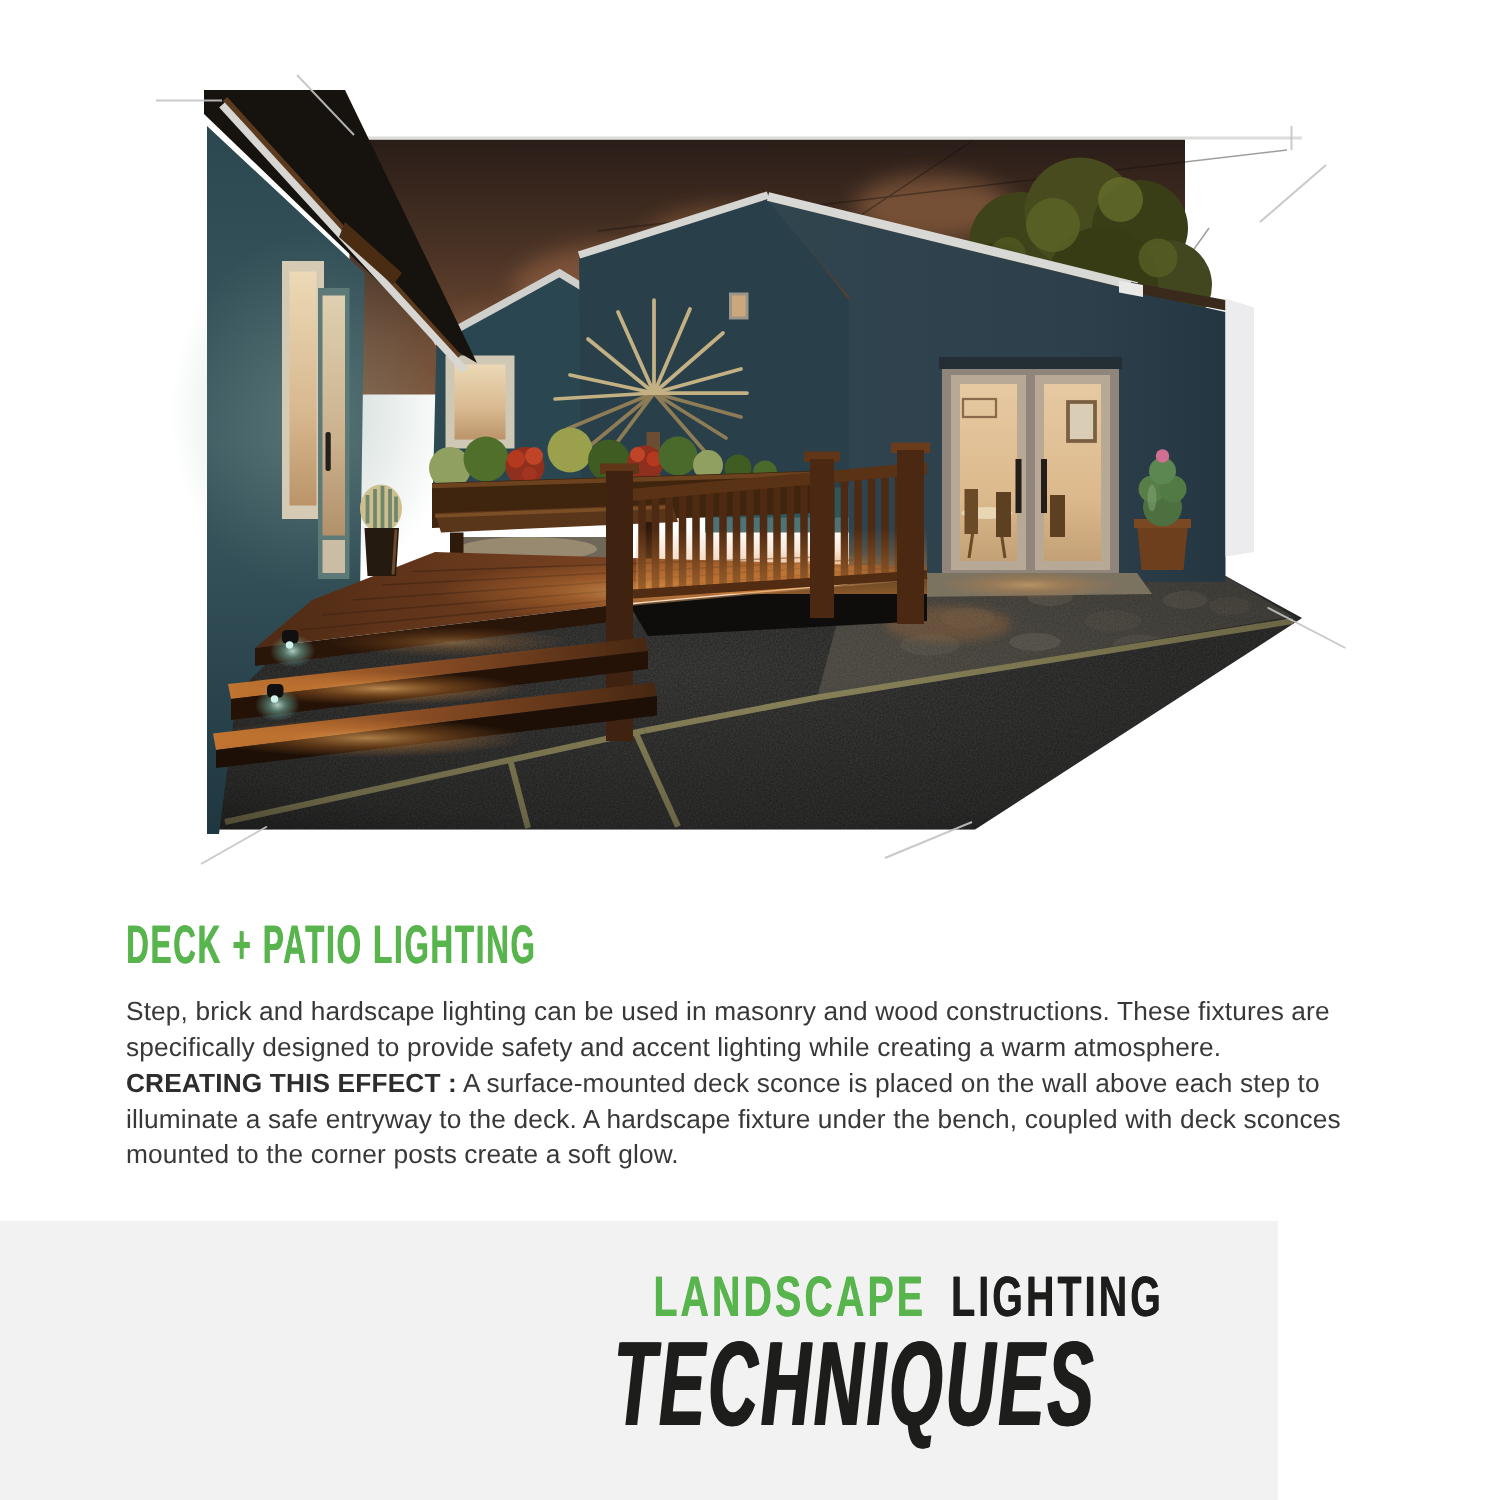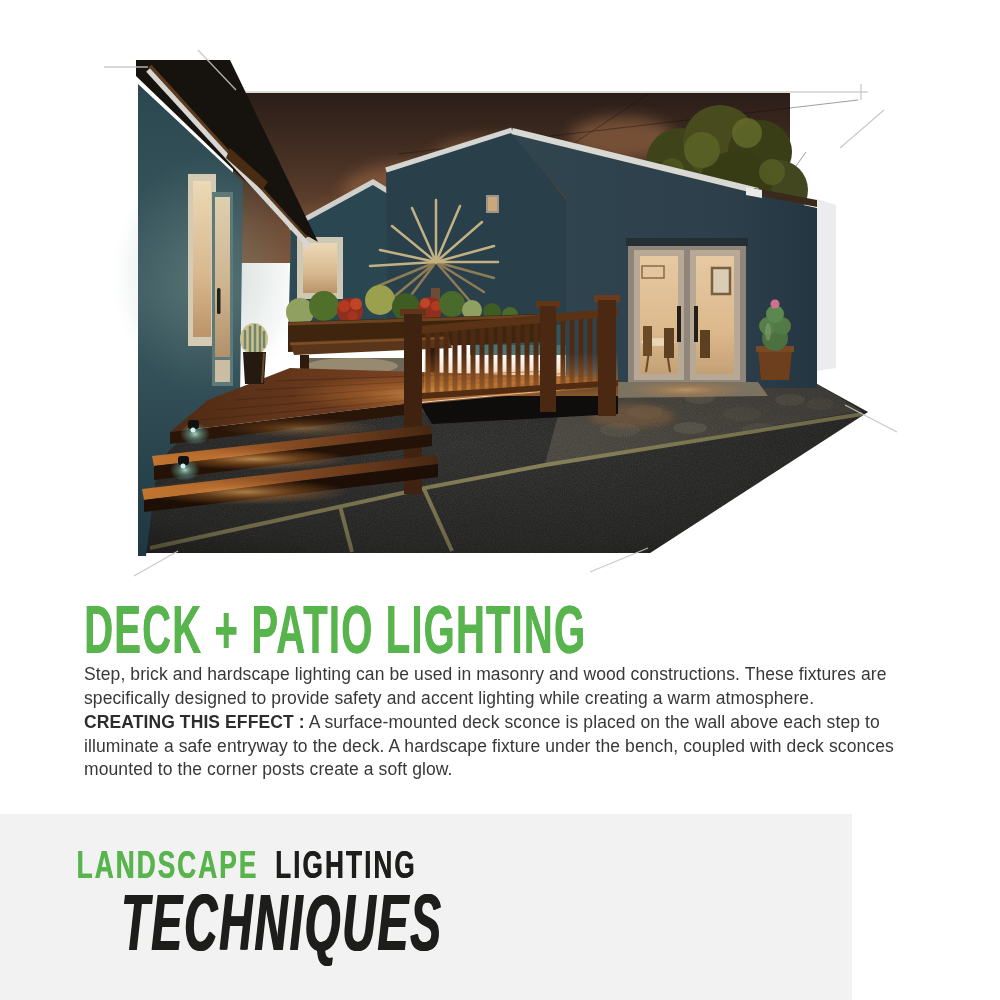--- a/index.html
+++ b/index.html
@@ -17,38 +17,38 @@
     position:relative;
     overflow:hidden;
   }
   .page{position:relative;width:1000px;height:1000px;background:var(--page-bg);}
   .hero{position:absolute;left:0;top:0;width:1000px;height:620px;}
   .hero svg{display:block;width:1000px;height:620px;}
 
   .headline{
     position:absolute;left:84px;top:604px;height:52px;
     color:var(--accent-green);
-    font-size:69px;font-weight:700;line-height:52px;
+    font-size:36px;font-weight:700;line-height:52px;
     letter-spacing:2px;white-space:nowrap;
   }
   .condense{display:inline-block;transform:scaleX(0.58);transform-origin:0 50%;
     text-shadow:0.7px 0 currentColor;}
   .body-copy{
     position:absolute;left:84px;width:846px;
     color:var(--text-dark);
     font-size:17.5px;line-height:23.5px;letter-spacing:0.1px;
   }
   .para-1{top:663px;}
   .para-2{top:711px;}
   .effect-label{font-weight:700;color:#2d2d2d;}
 
   .footer{
     position:absolute;left:0;top:814px;width:852px;height:186px;
     background:var(--footer-bg);
-    text-align:left;
+    text-align:right;
   }
   .brand-line{
     margin-top:31px;
     font-size:38px;font-weight:700;line-height:40px;letter-spacing:3px;
     white-space:nowrap;
   }
   .brand-line .condense-c{display:inline-block;transform:scaleX(0.69);transform-origin:50% 50%;
     text-shadow:0.5px 0 currentColor;}
   .brand-accent{color:var(--accent-green);}
   .brand-rest{color:var(--title-black);}

